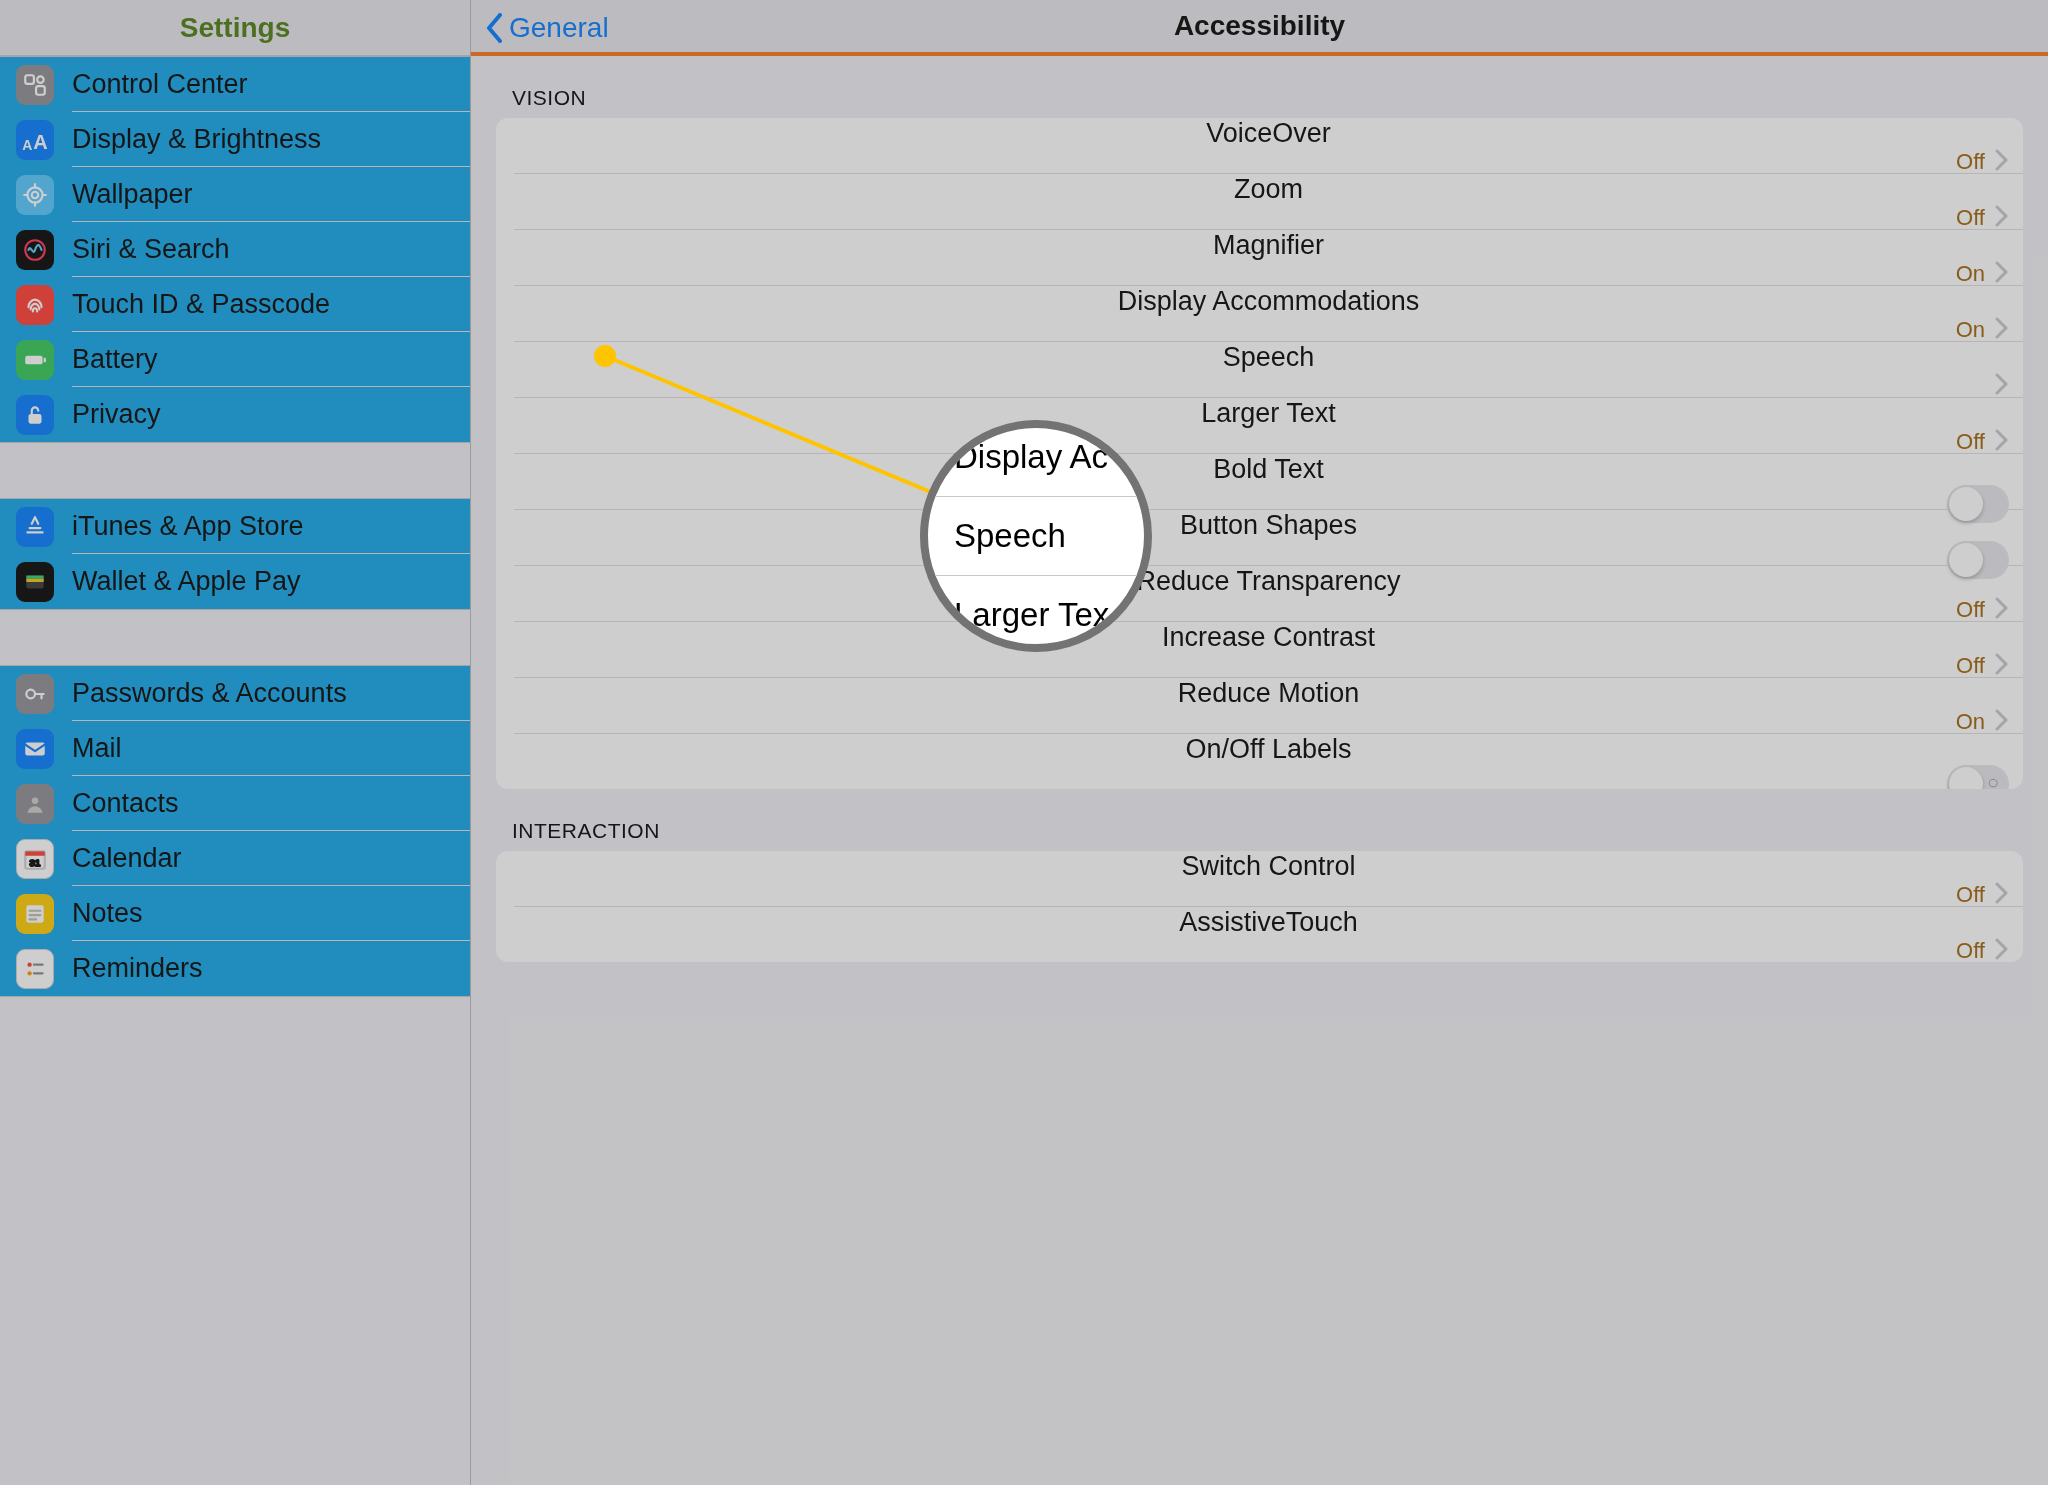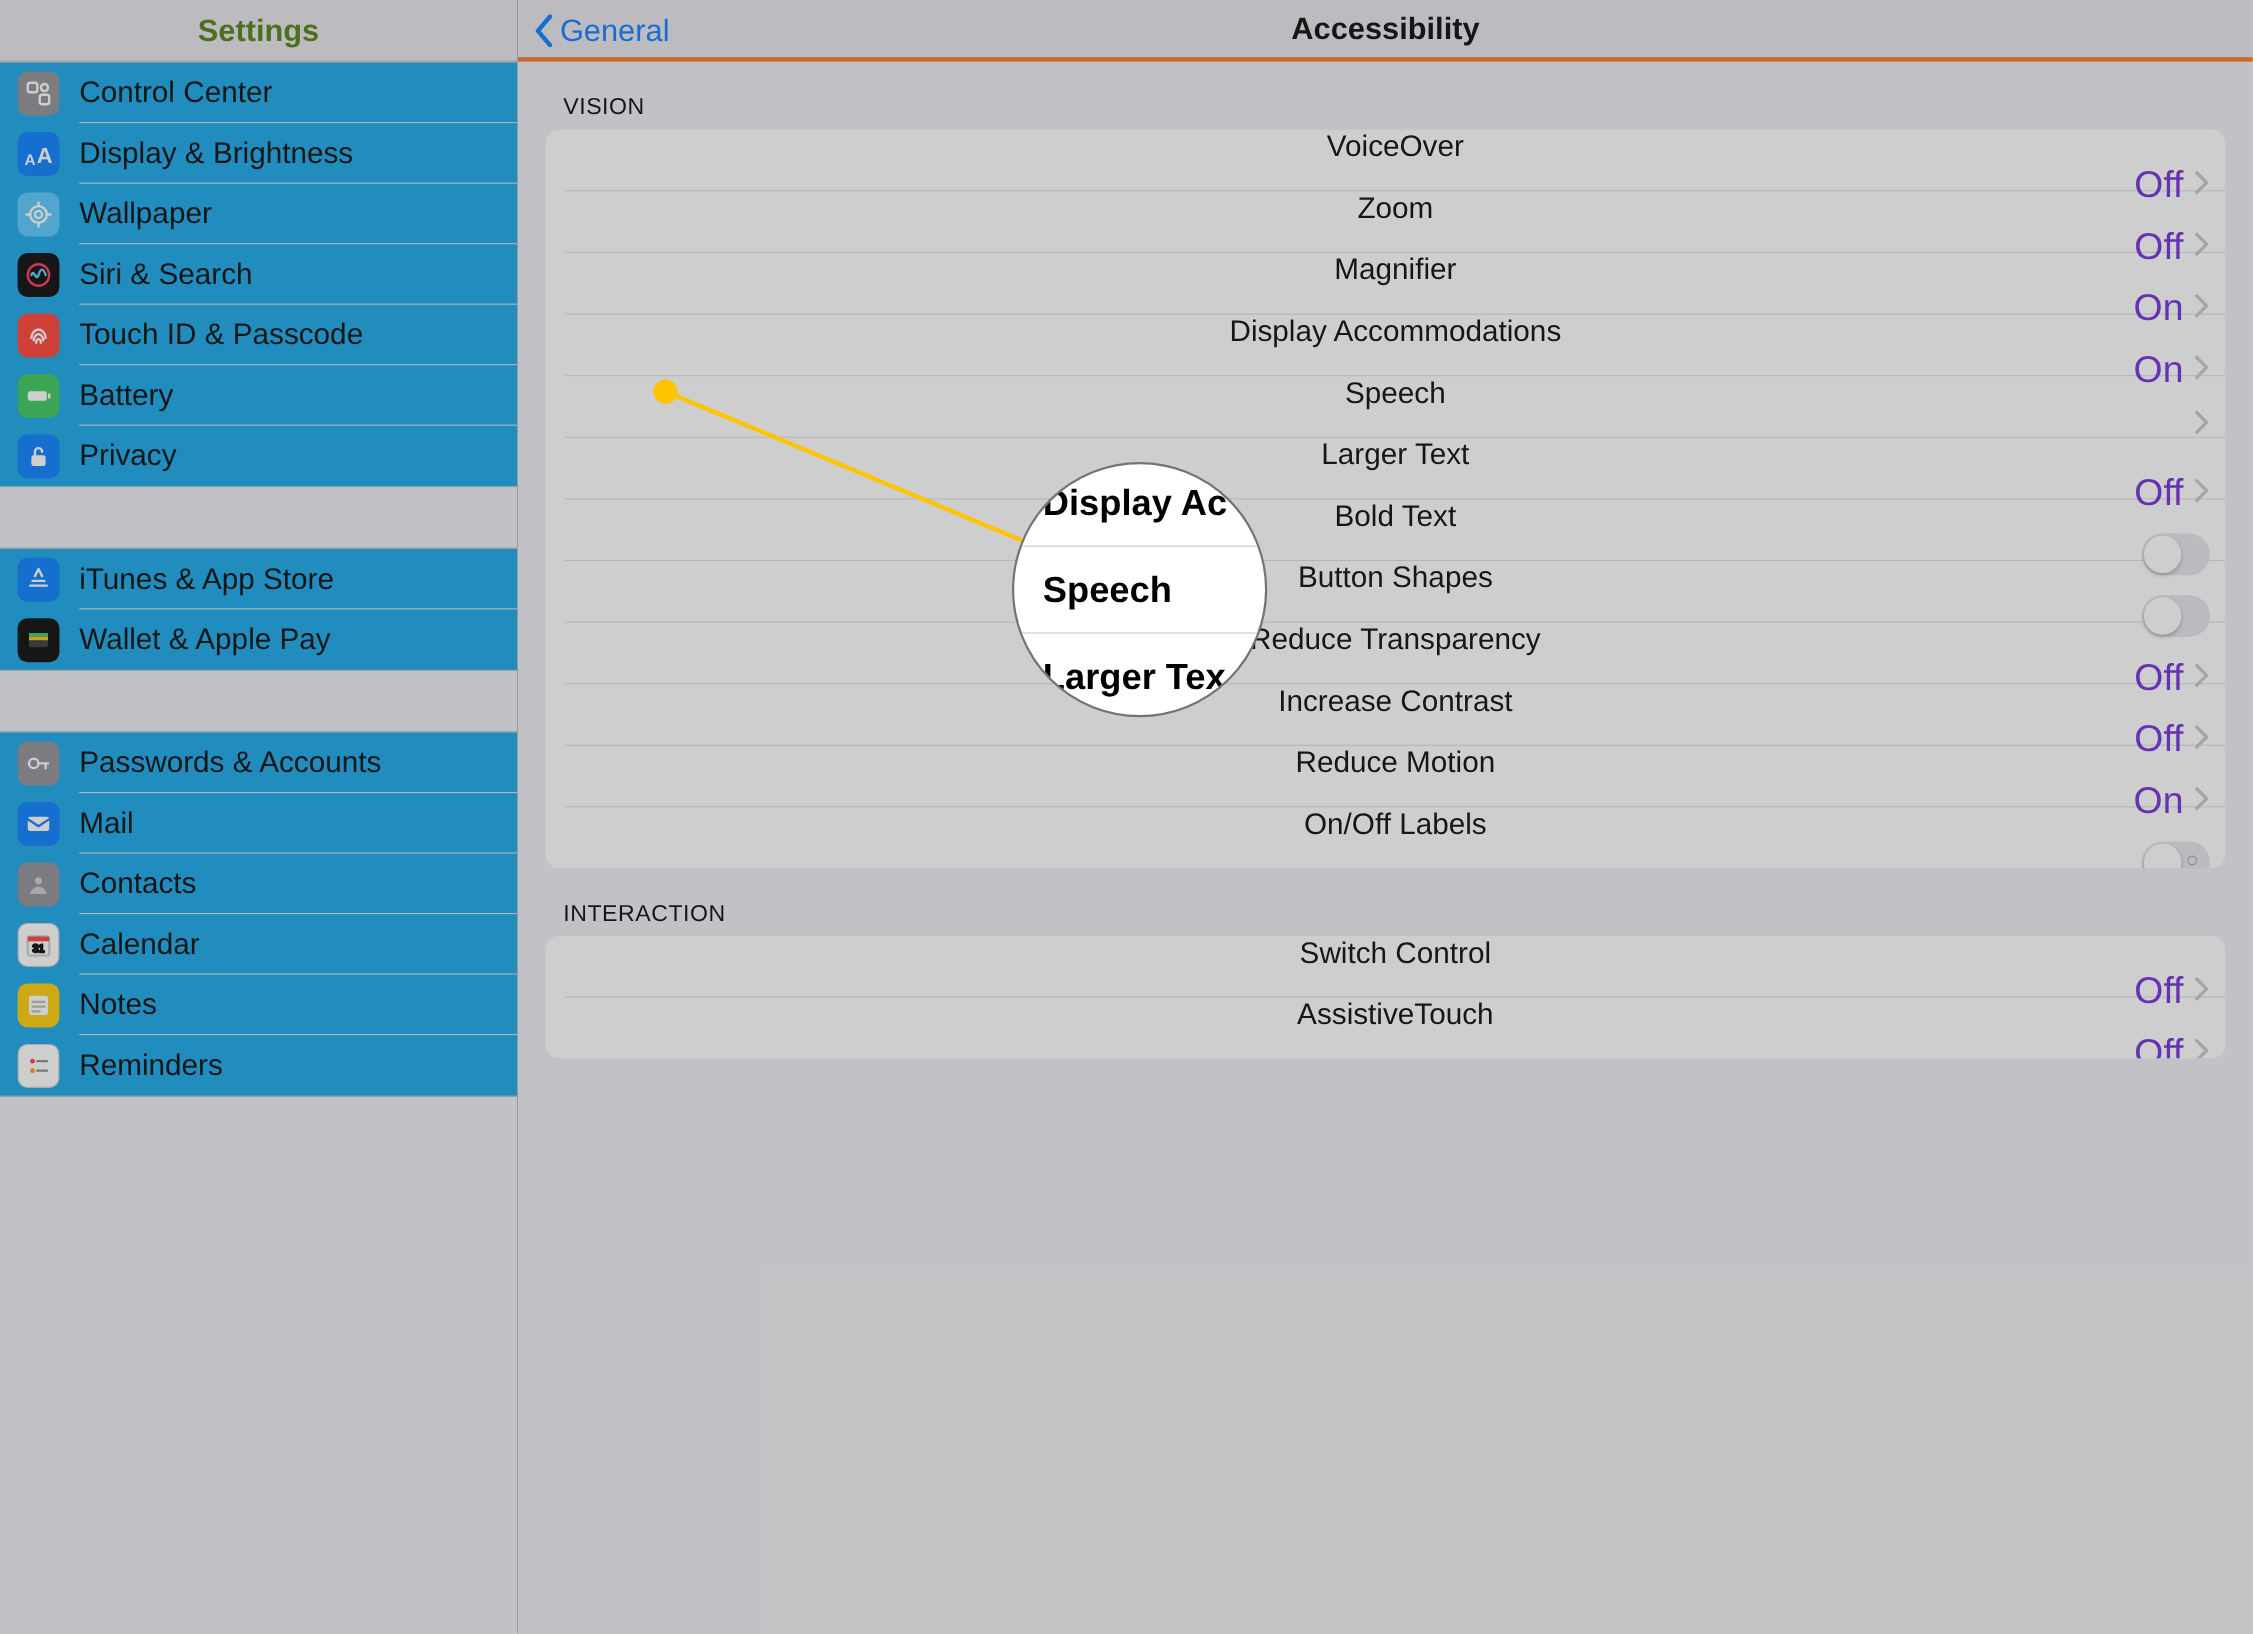--- a/index.html
+++ b/index.html
@@ -46,34 +46,34 @@
   .back-btn { position:absolute; left:14px; top:0; height:56px; display:flex; align-items:center; color:#007aff; font-size:28px; }
   .back-btn svg { width:20px; height:30px; margin-right:4px; }
 
   .detail-scroll { flex:1; overflow:hidden; padding: 0 25px; }
 
   .section-header { font-size: 21px; color:#000000; text-transform: uppercase; padding: 30px 16px 8px; letter-spacing: 0.5px; }
   .section { background:#fff; border-radius: 12px; overflow:hidden; }
   .row { display:flex; align-items:center; height:55px; padding-left:18px;flex-direction:column; }
   .row .row-label { font-size: 27px; color:#000; }
   .row .row-tail { margin-left:auto; display:flex; align-items:center; padding-right:14px; gap:10px; }
-  .row .status { font-size:34px; color:#6d28d9; }
+  .row .status { font-size:22px; color:#a16207; }
   .row svg.chev { width:14px; height:22px; }
   .row-sep { height:1px; background:#dedede; margin-left:18px; }
 
   
   .switch { width:62px; height:38px; border-radius:19px; background:#e5e5ea; position:relative; }
   .switch::after { content:""; position:absolute; width:34px; height:34px; border-radius:50%; background:#fff; top:2px; left:2px; box-shadow:0 2px 4px rgba(0,0,0,.25); }
   .switch.lbls::before { content:"○"; position:absolute; right:10px; top:6px; font-size:20px; color:#9c9c9c; }
 
   
   .dim-overlay { position:absolute; inset:0; background:rgba(80,80,80,0.28); pointer-events:none; }
 
   
-  .magnifier { position:absolute; width:232px; height:232px; border-radius:50%; border:2px solid #737373; background:#fff; overflow:hidden; display:flex; flex-direction:column; justify-content:center;font-weight:bold; }
+  .magnifier { position:absolute; width:232px; height:232px; border-radius:50%; border:8px solid #737373; background:#fff; overflow:hidden; display:flex; flex-direction:column; justify-content:center; }
   .magnifier .m-row { font-size:33px; padding:20px 26px; border-top:1px solid #c8c8c8; white-space:nowrap; }
   .magnifier .m-row.first { border-top:none; }
   .mag-line { position:absolute; height:4px; background:#ffc400; transform-origin:left center; }
   .mag-dot { position:absolute; width:22px; height:22px; border-radius:50%; background:#ffc400; }
 
   
   .chev path { stroke:#c7c7cc; }
 
   
   .icon svg { width:26px; height:26px; }

